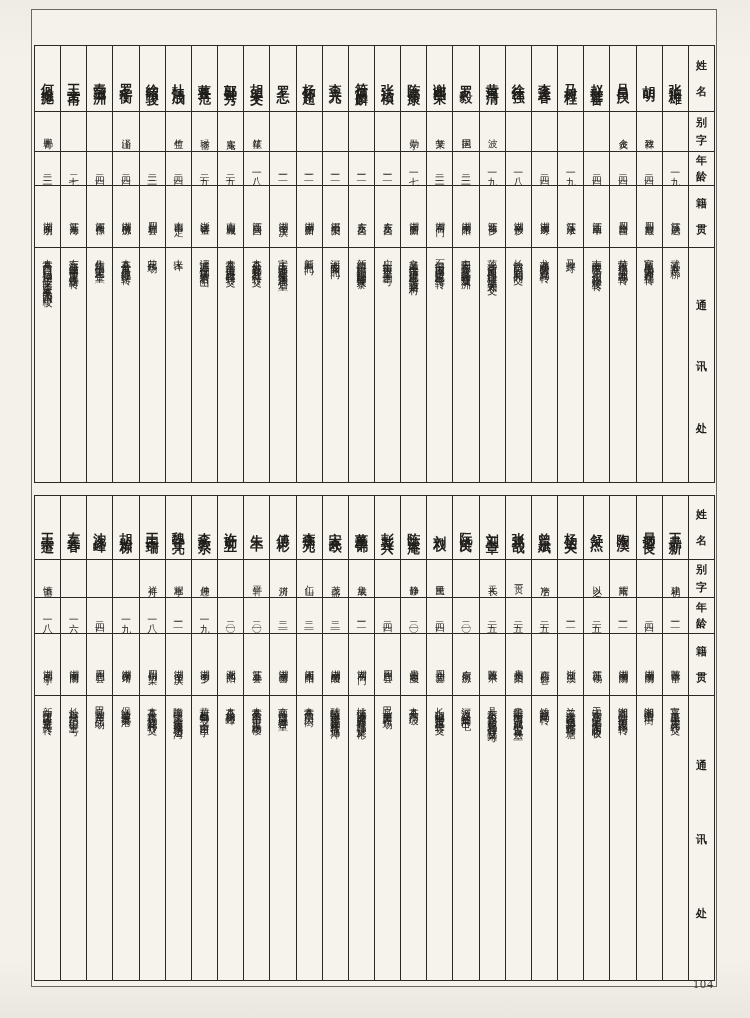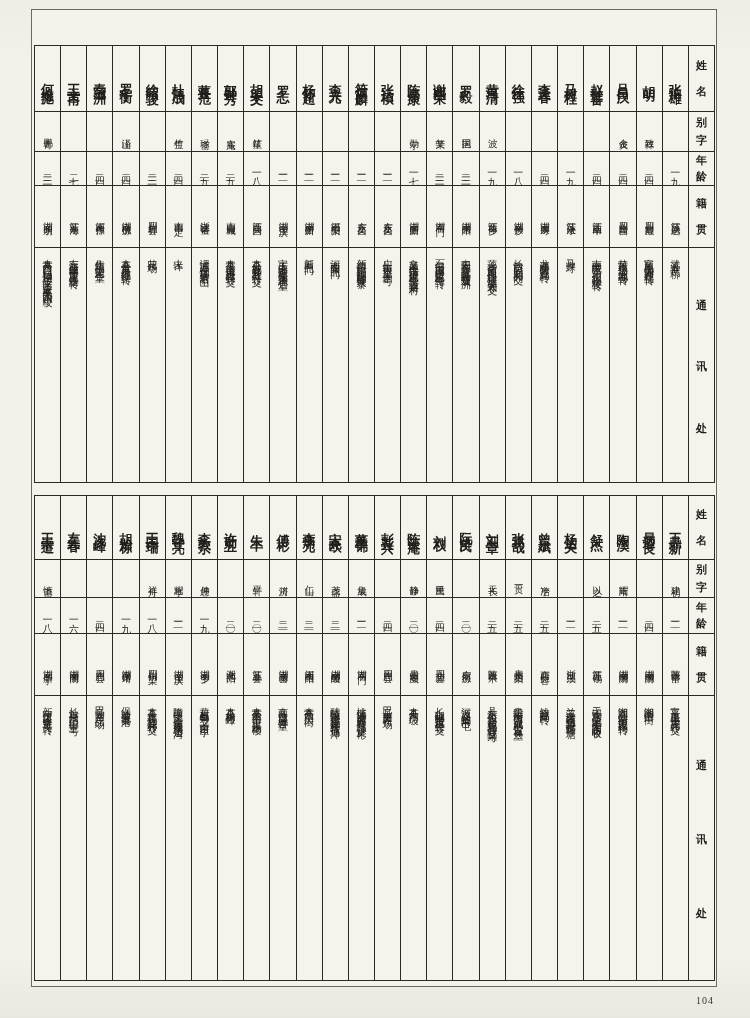--- a/index.html
+++ b/index.html
@@ -57,22 +57,22 @@
   .t-zi{font-size:9.5px;letter-spacing:1px;}
   .t-age{font-size:10px;letter-spacing:2px;}
   .t-origin{font-size:9.5px;letter-spacing:1.5px;}
   .t-addr{font-size:10px;letter-spacing:2px;max-height:calc(100% - 4px);}
   .hstack{
     height:100%;display:flex;flex-direction:column;
     justify-content:space-evenly;align-items:center;
     font-size:11px;font-weight:bold;color:#1f1e1b;
   }
   .page-number{
-    position:absolute;right:36px;bottom:12px;
-    font-size:10px;color:#34332f;letter-spacing:1px;
+    position:absolute;right:36px;bottom:26px;
+    font-size:12px;color:#34332f;letter-spacing:1px;
   }
 </style>
 </head>
 <body>
 
 <div class="page">
   <div class="frame"></div>
 
   <div class="vtable" id="table-top">
       <div class="col col-header">

